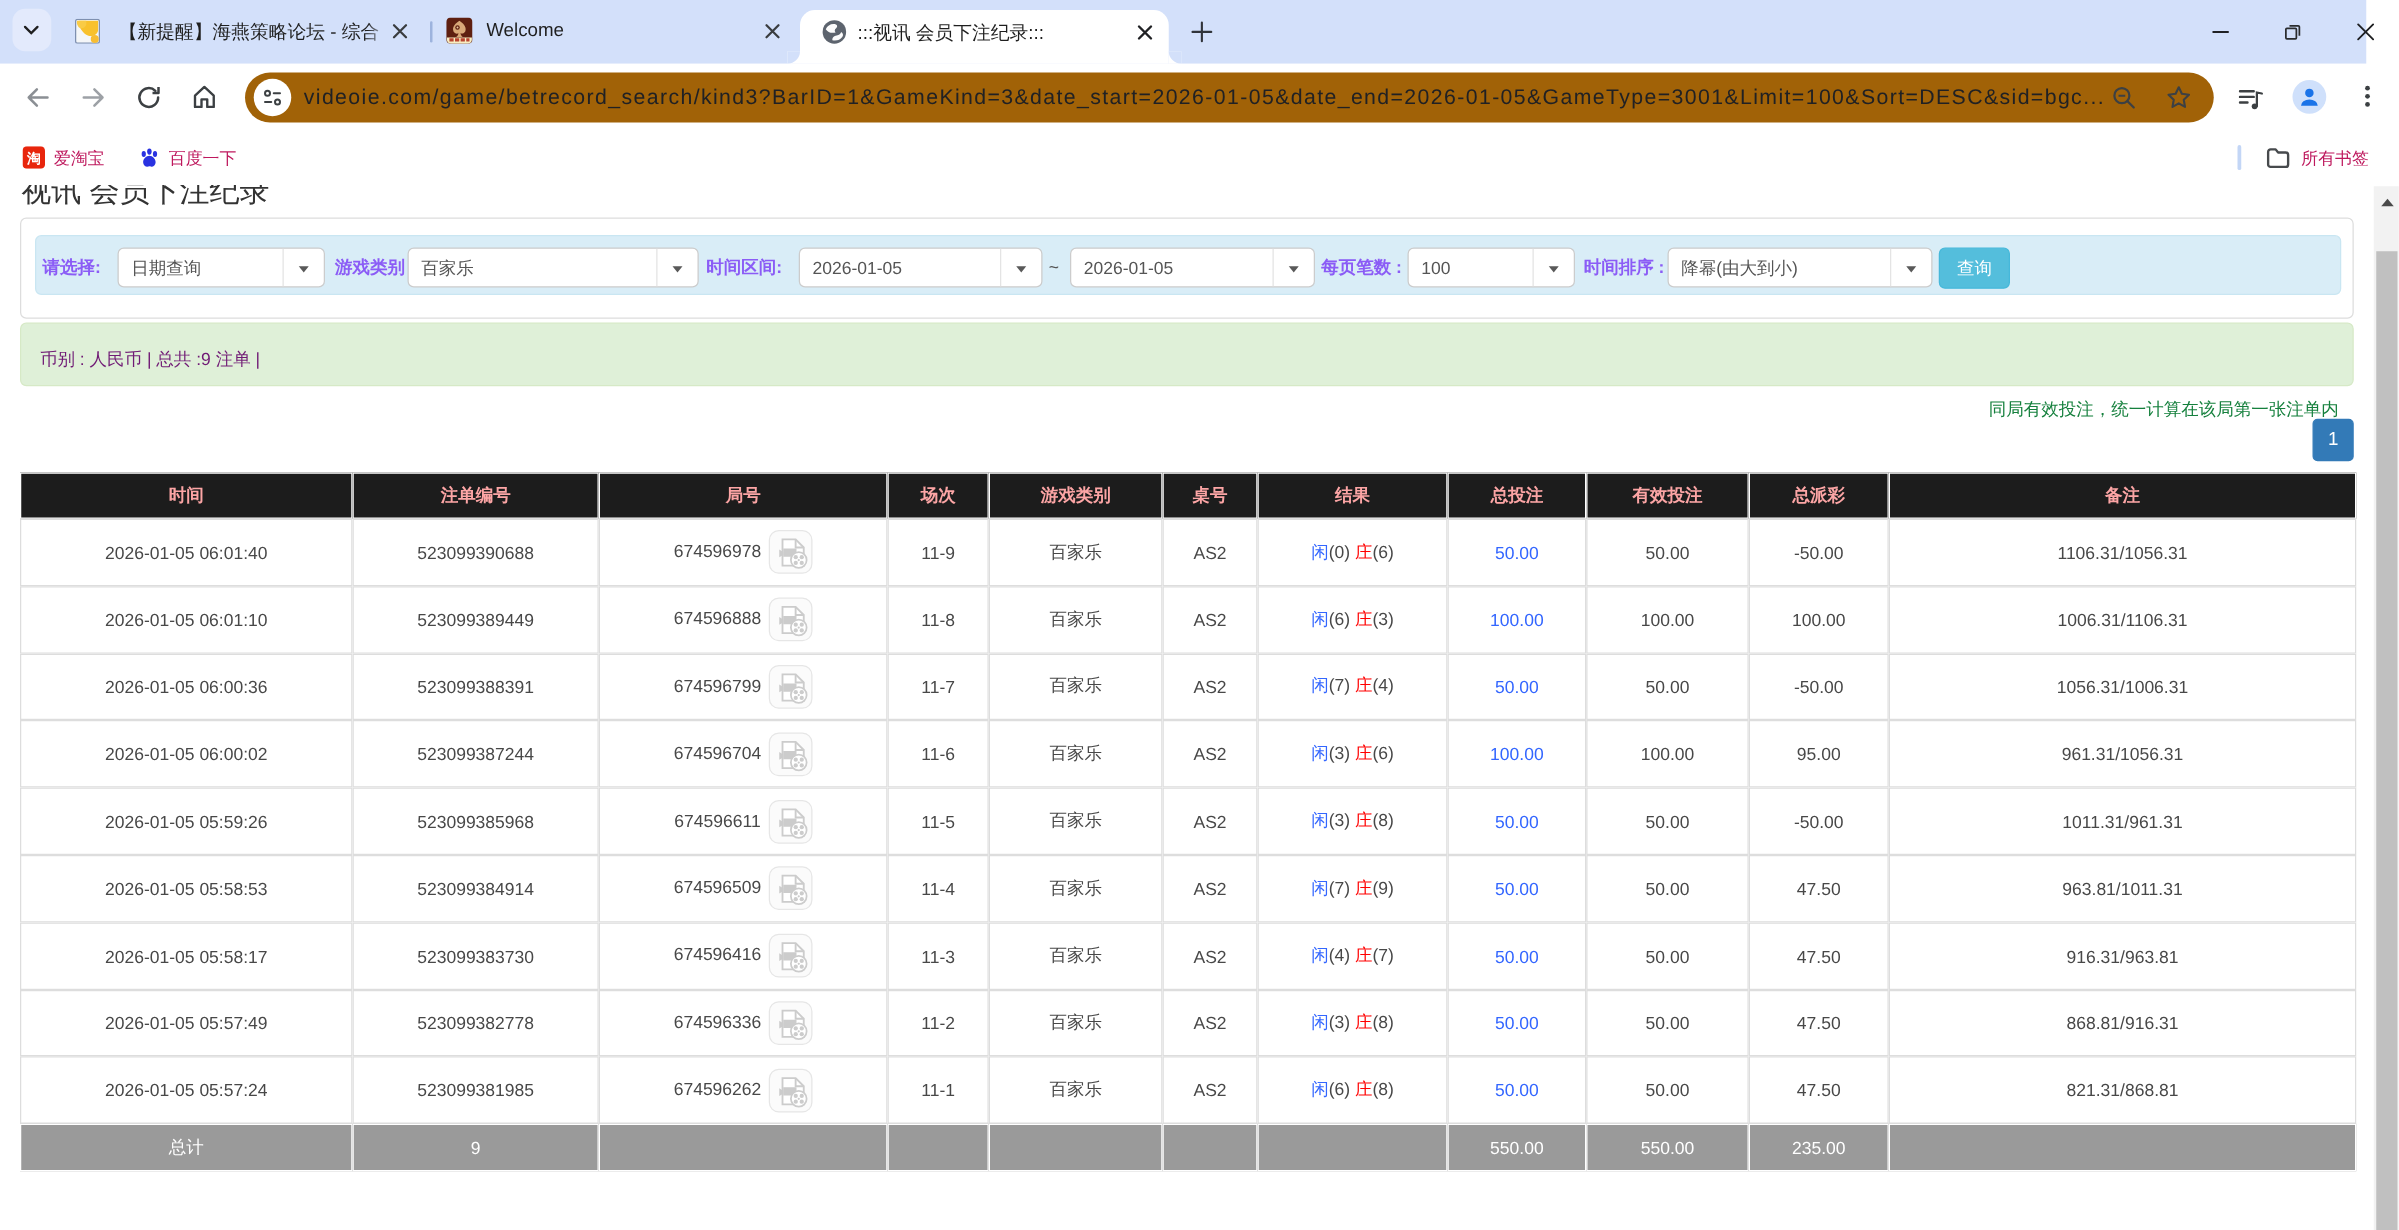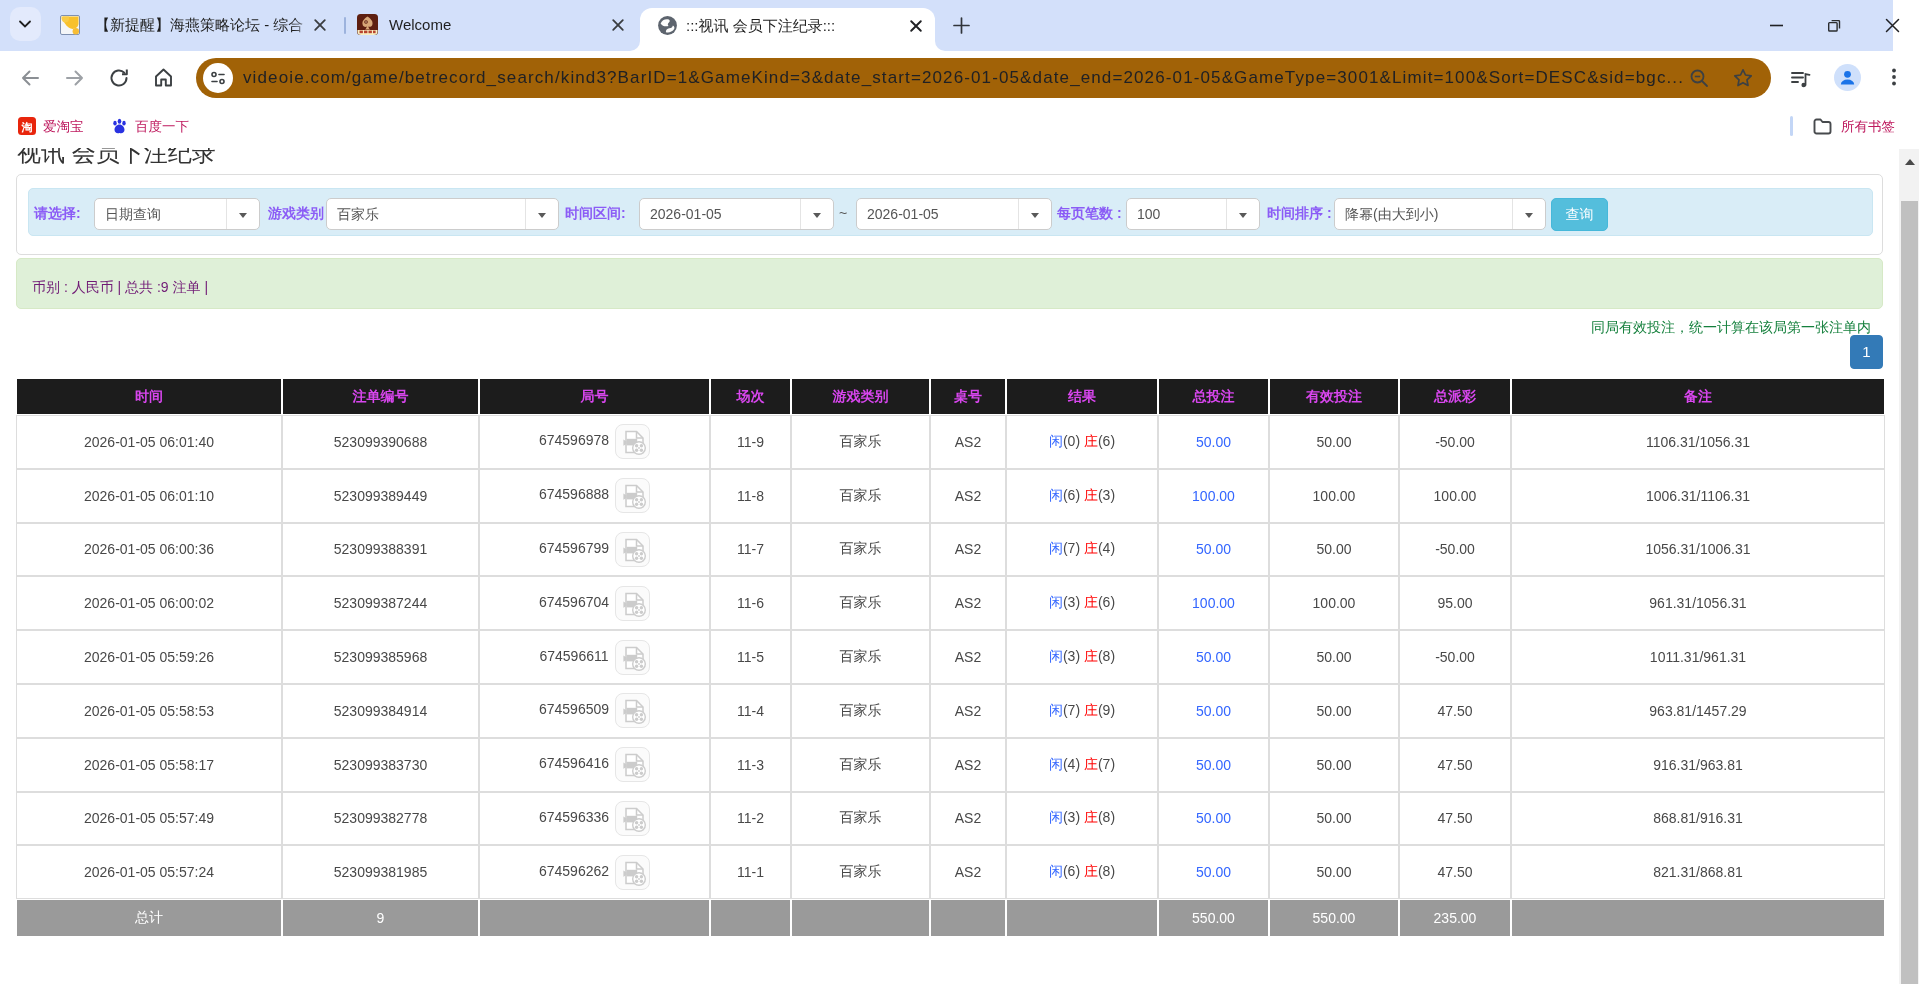--- a/index.html
+++ b/index.html
@@ -53,21 +53,21 @@
   #greenbar { position:absolute; left:16px; top:110px; width:1867px; height:51px; background:#dff0d8;
     border:1px solid #d6e9c6; border-radius:5px; }
   #greenbar .lt { position:absolute; left:15px; top:8px; font-size:14px; color:#701a75;margin-top:12px; }
   #greenbar .rt { position:absolute; right:11px; top:17px; font-size:14px; color:#15803d;margin-top:43px; }
   #pg1 { position:absolute; left:1850px; top:187px; width:33px; height:34px; background:#337ab7;
     border:1px solid #337ab7; border-radius:4px; color:#fff; font-size:15px; text-align:center; line-height:32px; }
 
   
   #tbl { position:absolute; left:16px; top:230px; width:1867px; border-collapse:separate; border-spacing:0;
     table-layout:fixed; }
-  #tbl th { background:#1c1c1c; color:#d946ef; font-size:14px; font-weight:bold; height:37px;
+  #tbl th { background:#1c1c1c; color:#fca5a5; font-size:14px; font-weight:bold; height:37px;
     border:1px solid #fff; text-align:center; }
   #tbl td.d { background:#fff; font-size:14px; color:#484848; height:53.8px; border:1px solid #ddd;
     text-align:center; vertical-align:middle; }
   #tbl td.s { background:#9a9a9a; color:#fff; font-size:14px; height:37.5px; border:1.5px solid #fff;
     text-align:center; vertical-align:middle; }
   .blue { color:#3366ff; }
   .red  { color:#ff0000; }
   .vbtn { display:inline-block; width:35px; height:35px; background:#fbfbfb; border:1px solid #e6e6e6;
     border-radius:8px; vertical-align:middle; margin-left:6px; }
   .vbtn svg { margin:4px 0 0 4px; }
@@ -429,21 +429,21 @@
                 <circle cx="20.4" cy="21.3" r="1.7" fill="#ccc"></circle>
                 <circle cx="18" cy="19" r="0.9" fill="#ccc"></circle>
               </svg></span></td>
       <td class="d">11-4</td>
       <td class="d">百家乐</td>
       <td class="d">AS2</td>
       <td class="d"><span class="blue">闲</span>(7) <span class="red">庄</span>(9)</td>
       <td class="d"><span class="blue">50.00</span></td>
       <td class="d">50.00</td>
       <td class="d">47.50</td>
-      <td class="d">963.81/1457.29</td>
+      <td class="d">963.81/1011.31</td>
     </tr>
     <tr>
       <td class="d">2026-01-05 05:58:17</td>
       <td class="d">523099383730</td>
       <td class="d">674596416<span class="vbtn"><svg width="27" height="27" viewBox="0 0 27 27">
                 <path d="M5 2.5 H15.5 L22 9 V23.5 H5 Z" fill="#fff" stroke="#ccc" stroke-width="1.5"></path>
                 <path d="M15.5 2.5 V9 H22" fill="none" stroke="#ccc" stroke-width="1.5"></path>
                 <path d="M2.4 10.6 L5.6 12.5 L5.6 14.9 L2.4 16.8 Z" fill="#ccc"></path>
                 <rect x="5.6" y="9.8" width="10.6" height="6.6" fill="#ccc"></rect>
                 <circle cx="18" cy="19" r="6.3" fill="#fff" stroke="#ccc" stroke-width="1.4"></circle>

